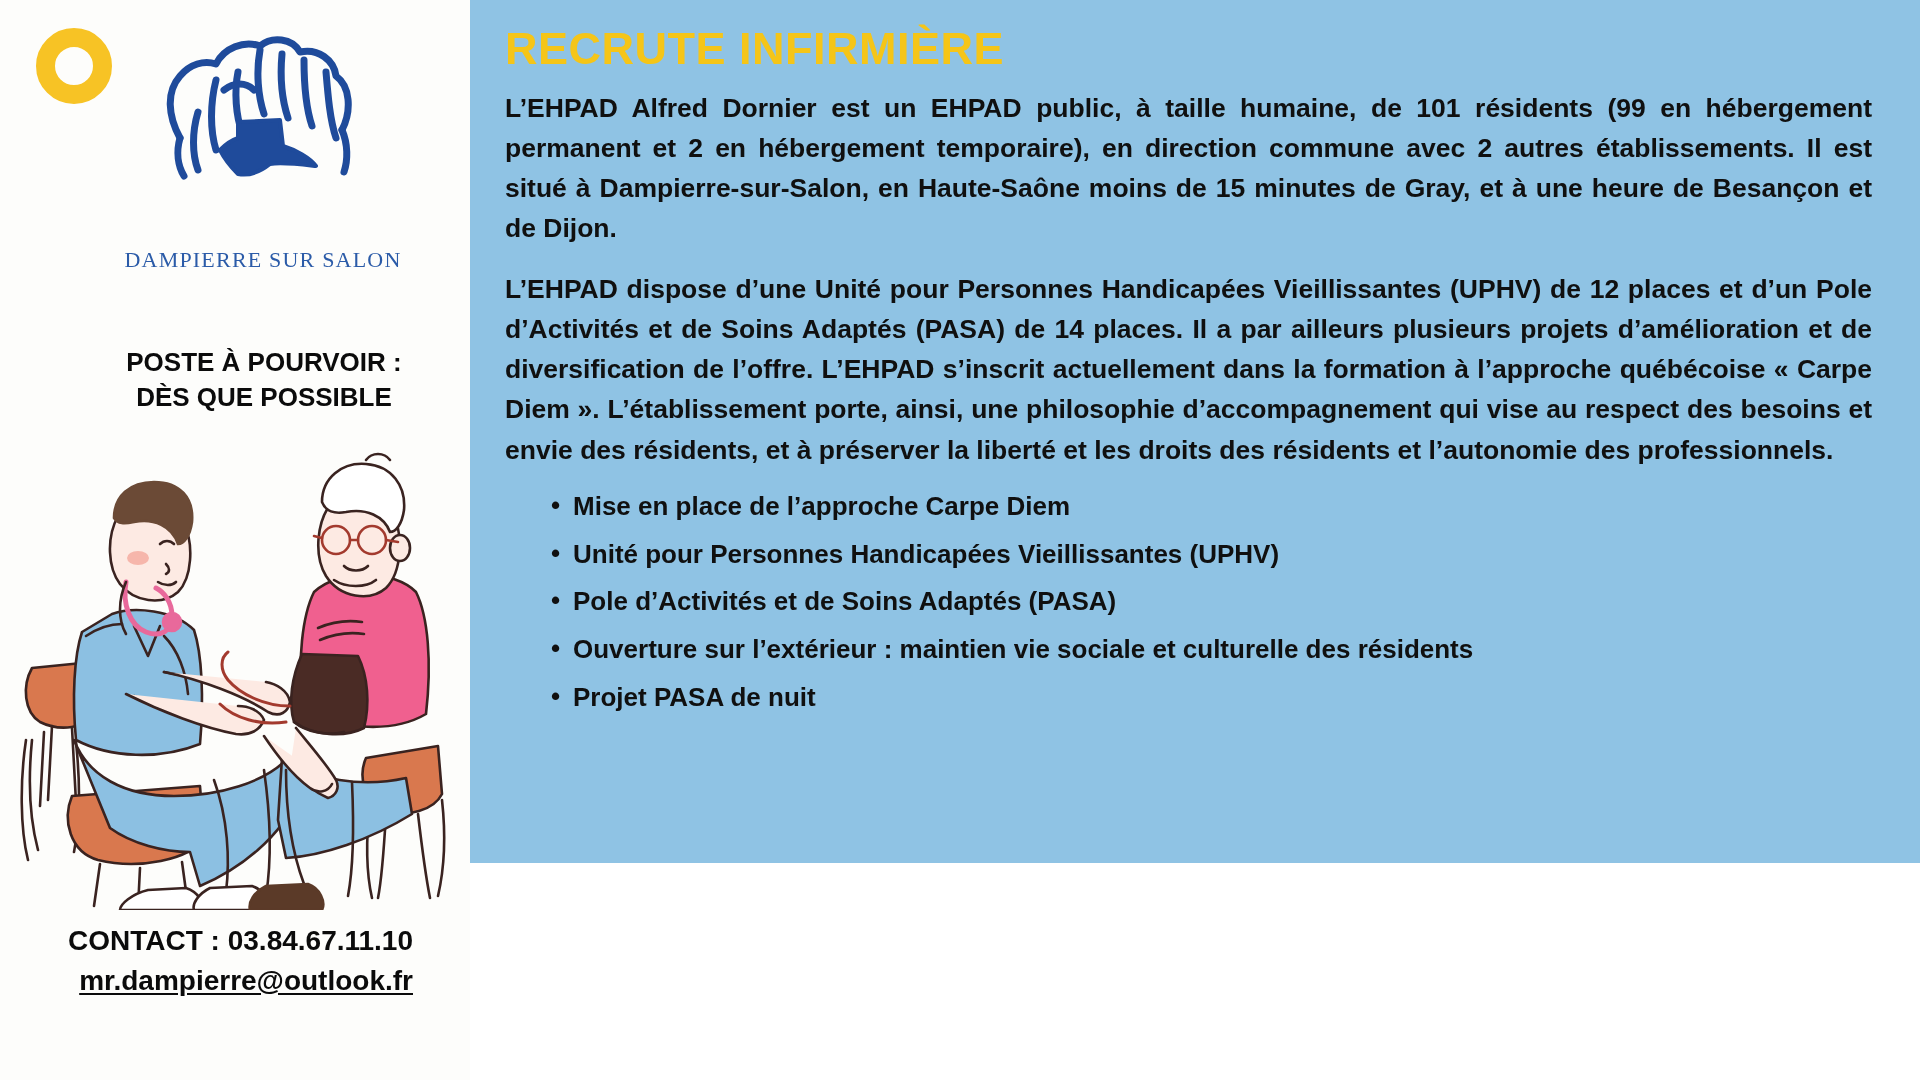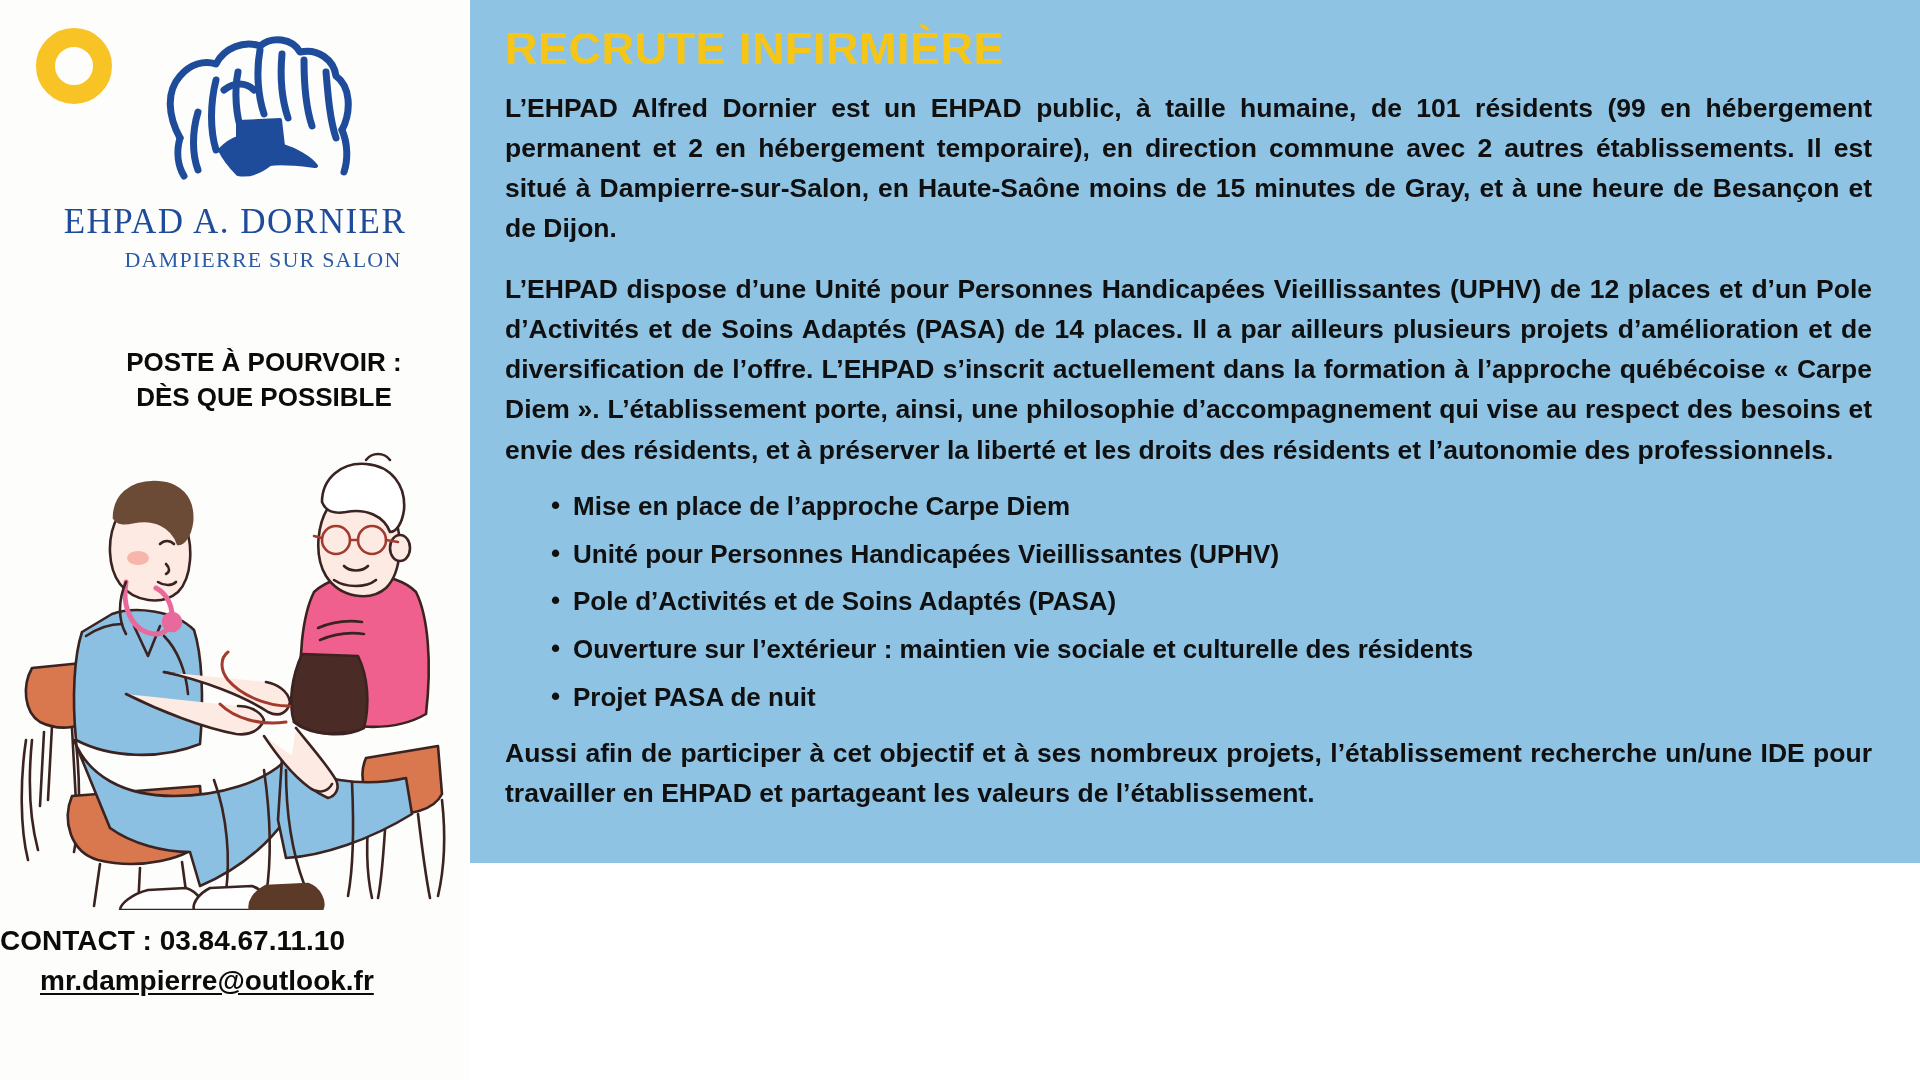--- a/index.html
+++ b/index.html
@@ -112,21 +112,21 @@
     left: 14px;
     width: 444px;
     height: 470px;
   }
 
   .contact-block {
     position: absolute;
     top: 925px;
     left: 0;
     width: 413px;
-    text-align: left;
+    text-align: right;
   }
   .contact-phone {
     font-size: 28px;
     font-weight: bold;
     color: #0b0b0b;
     white-space: nowrap;
   }
   .contact-email {
     margin-top: 8px;
     font-size: 28px;
@@ -209,21 +209,20 @@
           <path d="M140 30 C136 52 138 76 144 94"></path>
           <path d="M162 34 C160 56 162 80 168 98"></path>
           <path d="M184 40 C184 64 186 88 192 106"></path>
           <path d="M206 52 C208 76 210 100 216 118"></path>
           <path d="M222 110 C228 124 228 140 224 152"></path>
           <path d="M104 70 C114 62 126 62 134 70"></path>
         </g>
         <path d="M118 102 L160 100 L163 126 C176 130 190 138 196 146 C178 144 162 142 150 144 C140 152 128 156 118 154 C110 146 104 138 100 130 C106 124 112 120 118 118 Z" fill="#1f4b9b" stroke="#1f4b9b" stroke-width="4" stroke-linejoin="round"></path>
       </svg>
 
-      <div class="logo-name">EHPAD A. DORNIER</div>
       <div class="logo-sub">DAMPIERRE SUR SALON</div>
     </div>
 
 
     <div class="availability">
       <div>POSTE À POURVOIR :</div>
       <div>DÈS QUE POSSIBLE</div>
     </div>
 
     <svg class="illustration" viewBox="0 0 444 470">
@@ -315,15 +314,14 @@
 
 
     <ul class="bullets">
       <li>Mise en place de l’approche Carpe Diem</li>
       <li>Unité pour Personnes Handicapées Vieillissantes (UPHV)</li>
       <li>Pole d’Activités et de Soins Adaptés (PASA)</li>
       <li>Ouverture sur l’extérieur : maintien vie sociale et culturelle des résidents</li>
       <li>Projet PASA de nuit</li>
     </ul>
 
-    <p class="body-par">Aussi afin de participer à cet objectif et à ses nombreux projets, l’établissement recherche un/une IDE pour travailler en EHPAD et partageant les valeurs de l’établissement.</p>
   </div>
 </div>
 
 </body></html>

